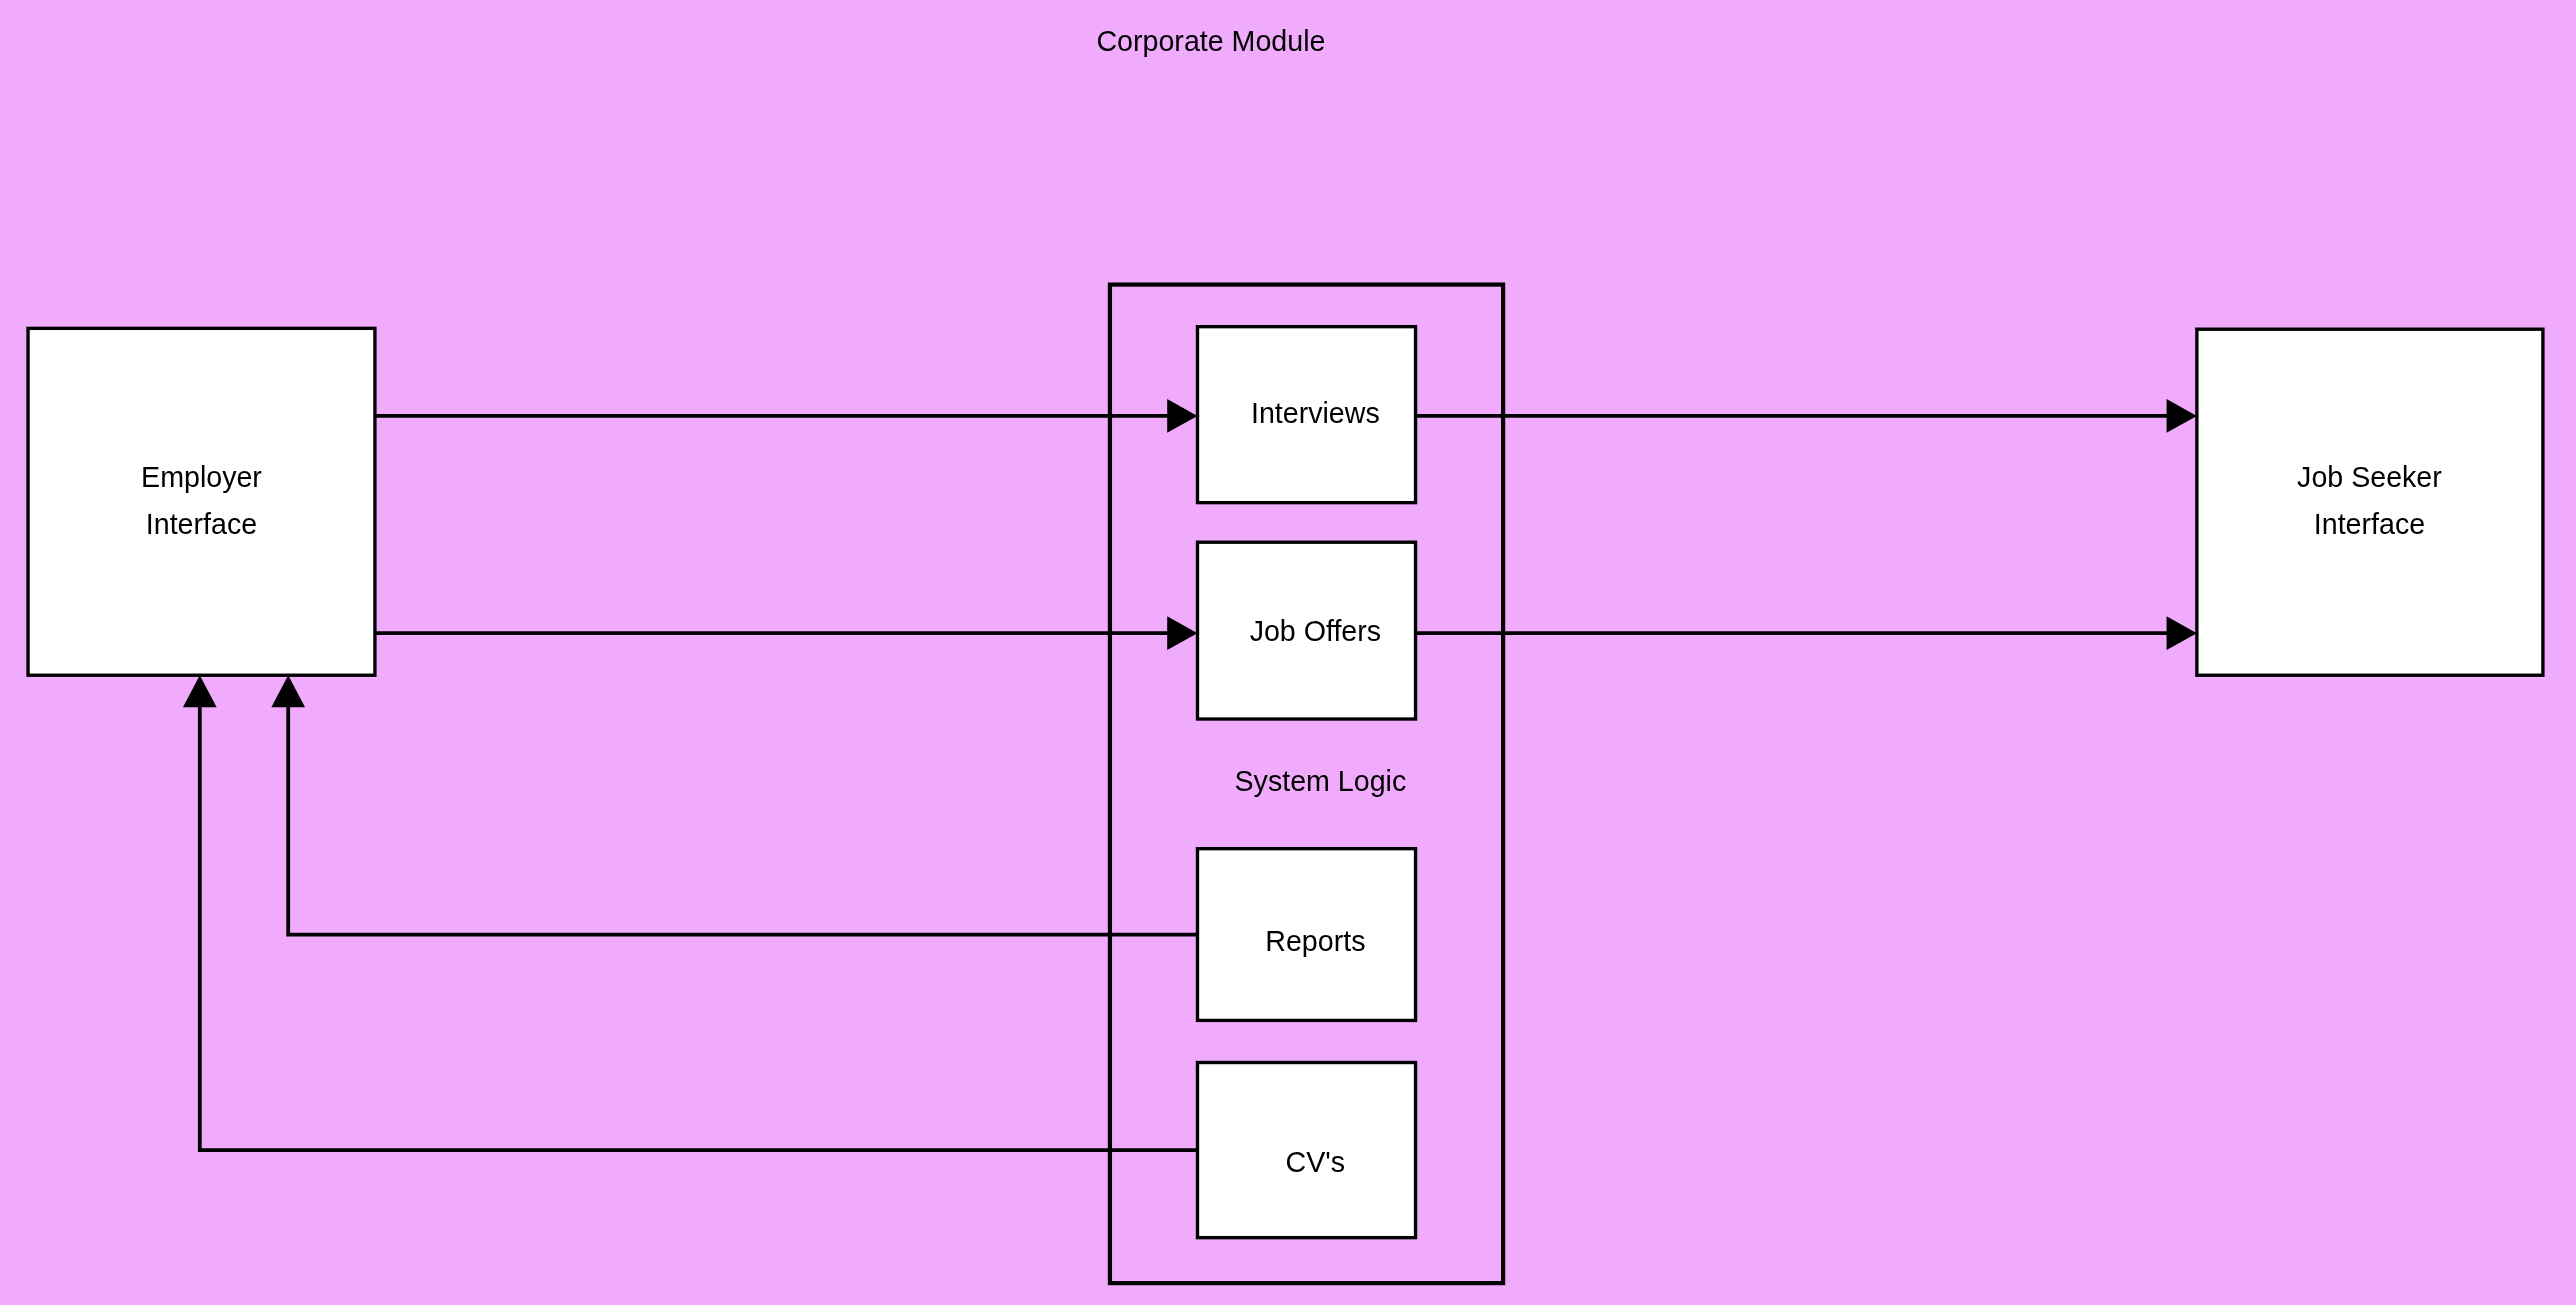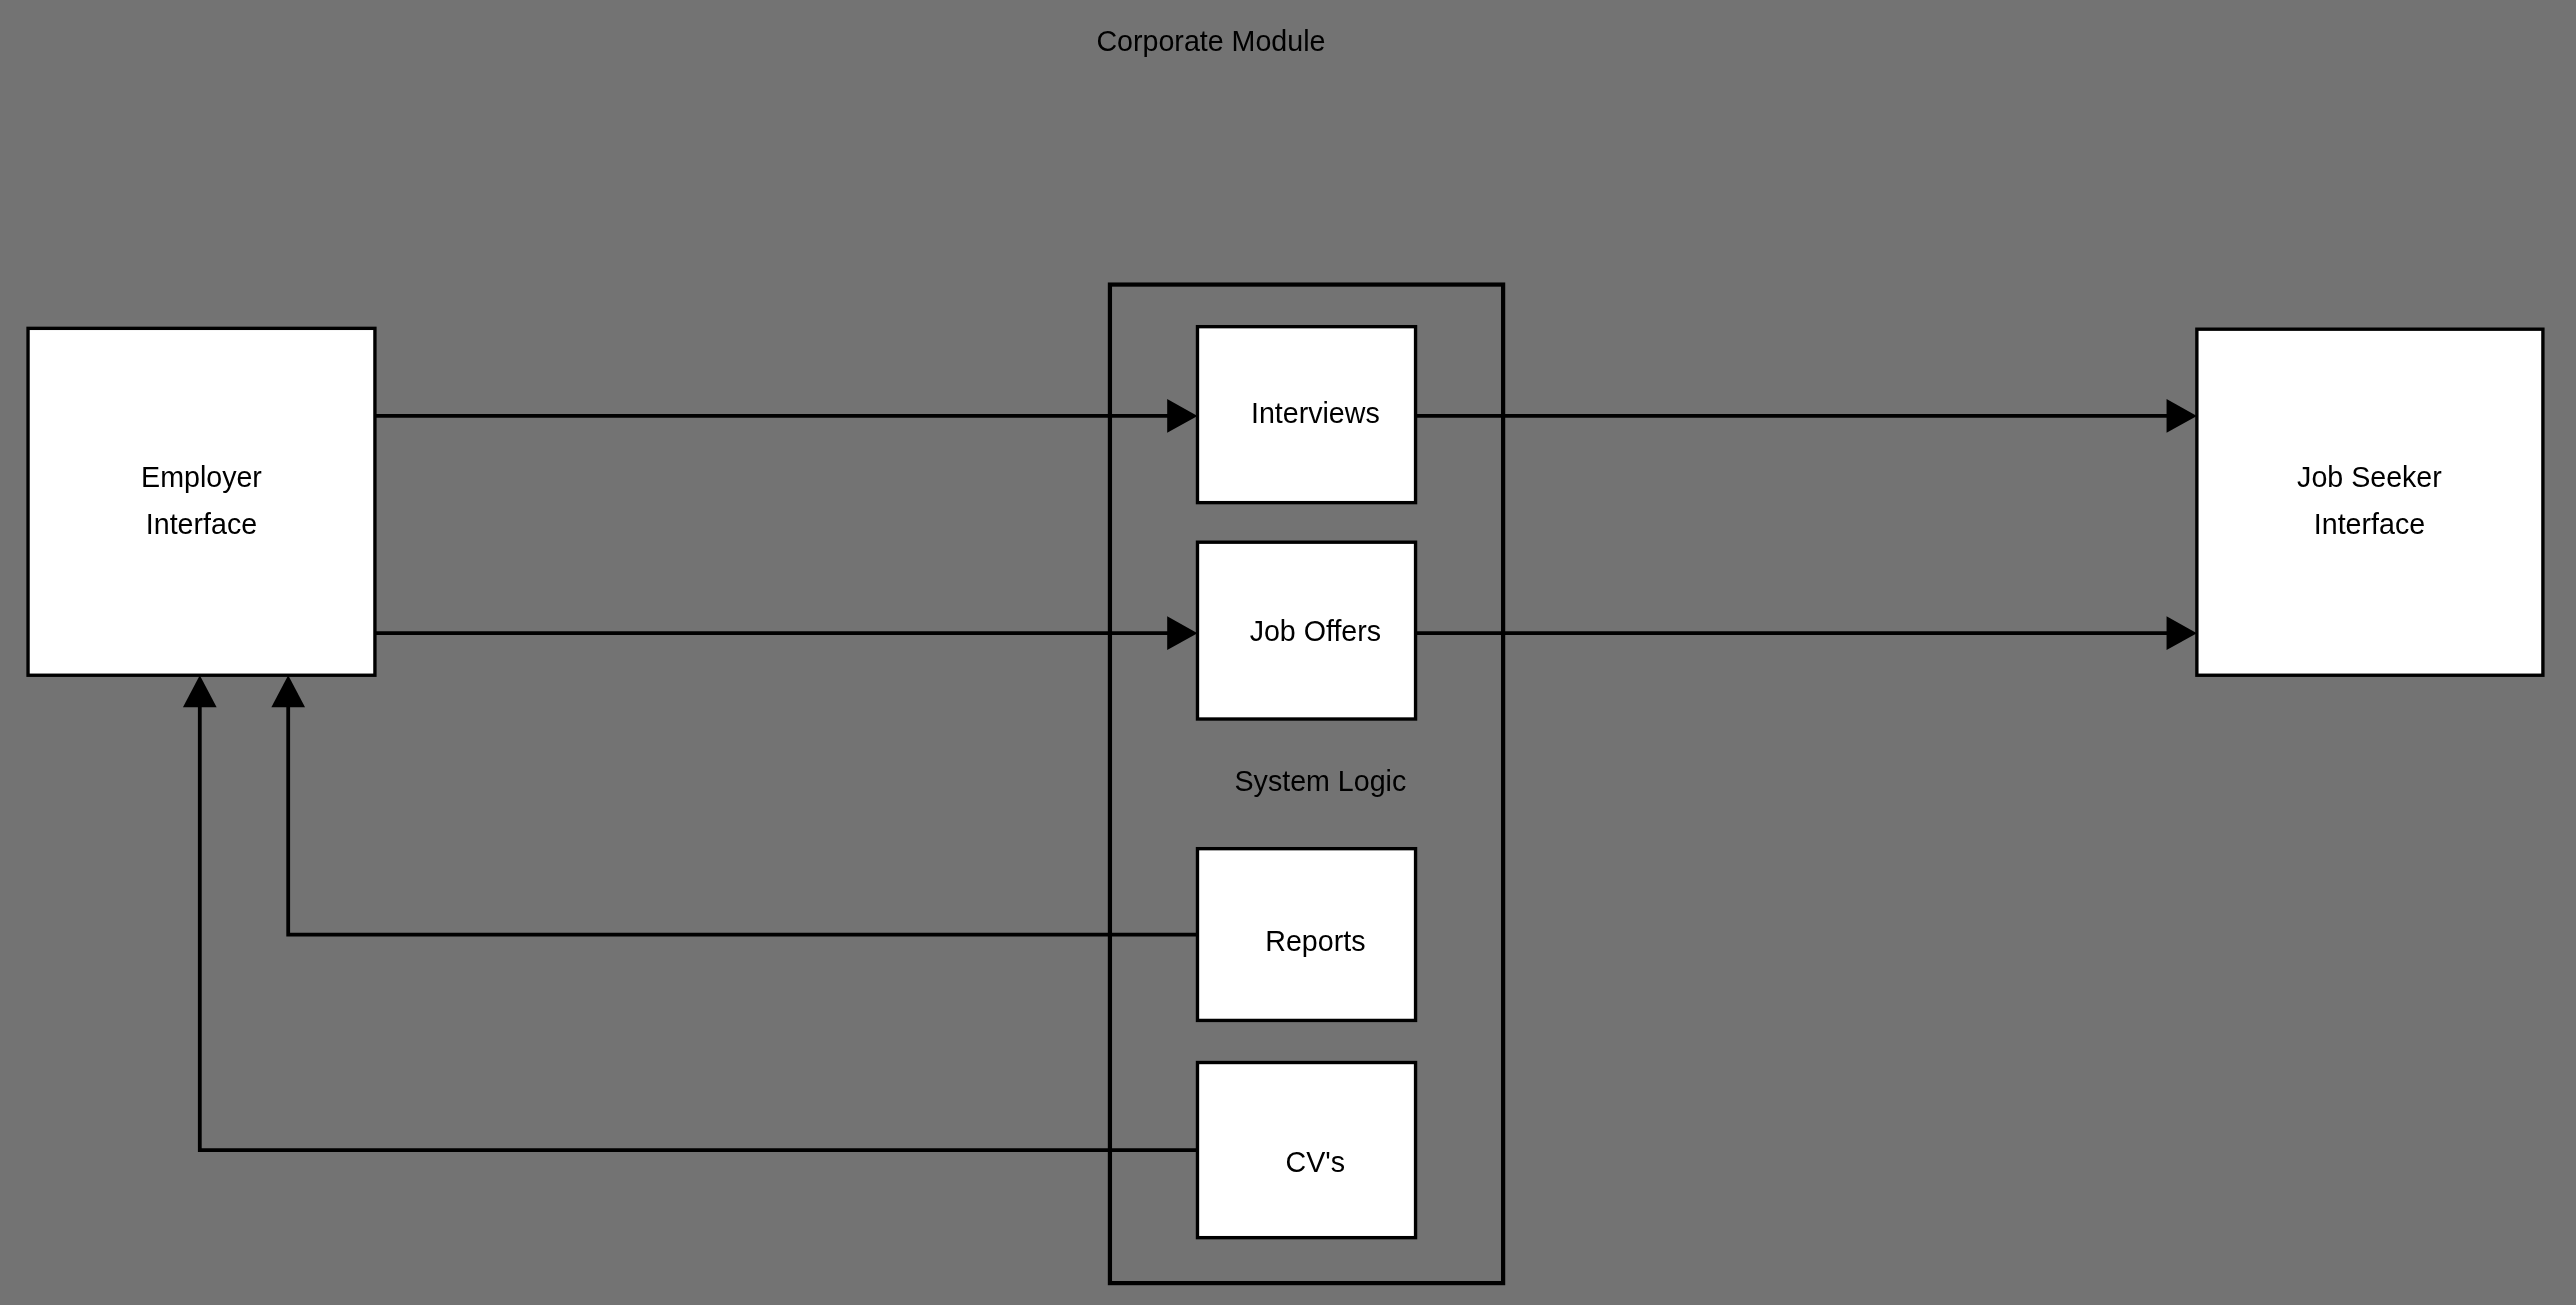--- a/index.html
+++ b/index.html
@@ -4,21 +4,21 @@
 <style>
   html, body {
     margin: 0;
     padding: 0;
     background: #ffffff;
   }
   #canvas {
     position: relative;
     width: 2576px;
     height: 1305px;
-    background: #737373;
+    background: #f0abfc;
     font-family: "Liberation Sans", sans-serif;
     overflow: hidden;
   }
   svg.diagram {
     position: absolute;
     top: 0;
     left: 0;
     width: 2576px;
     height: 1305px;
   }

